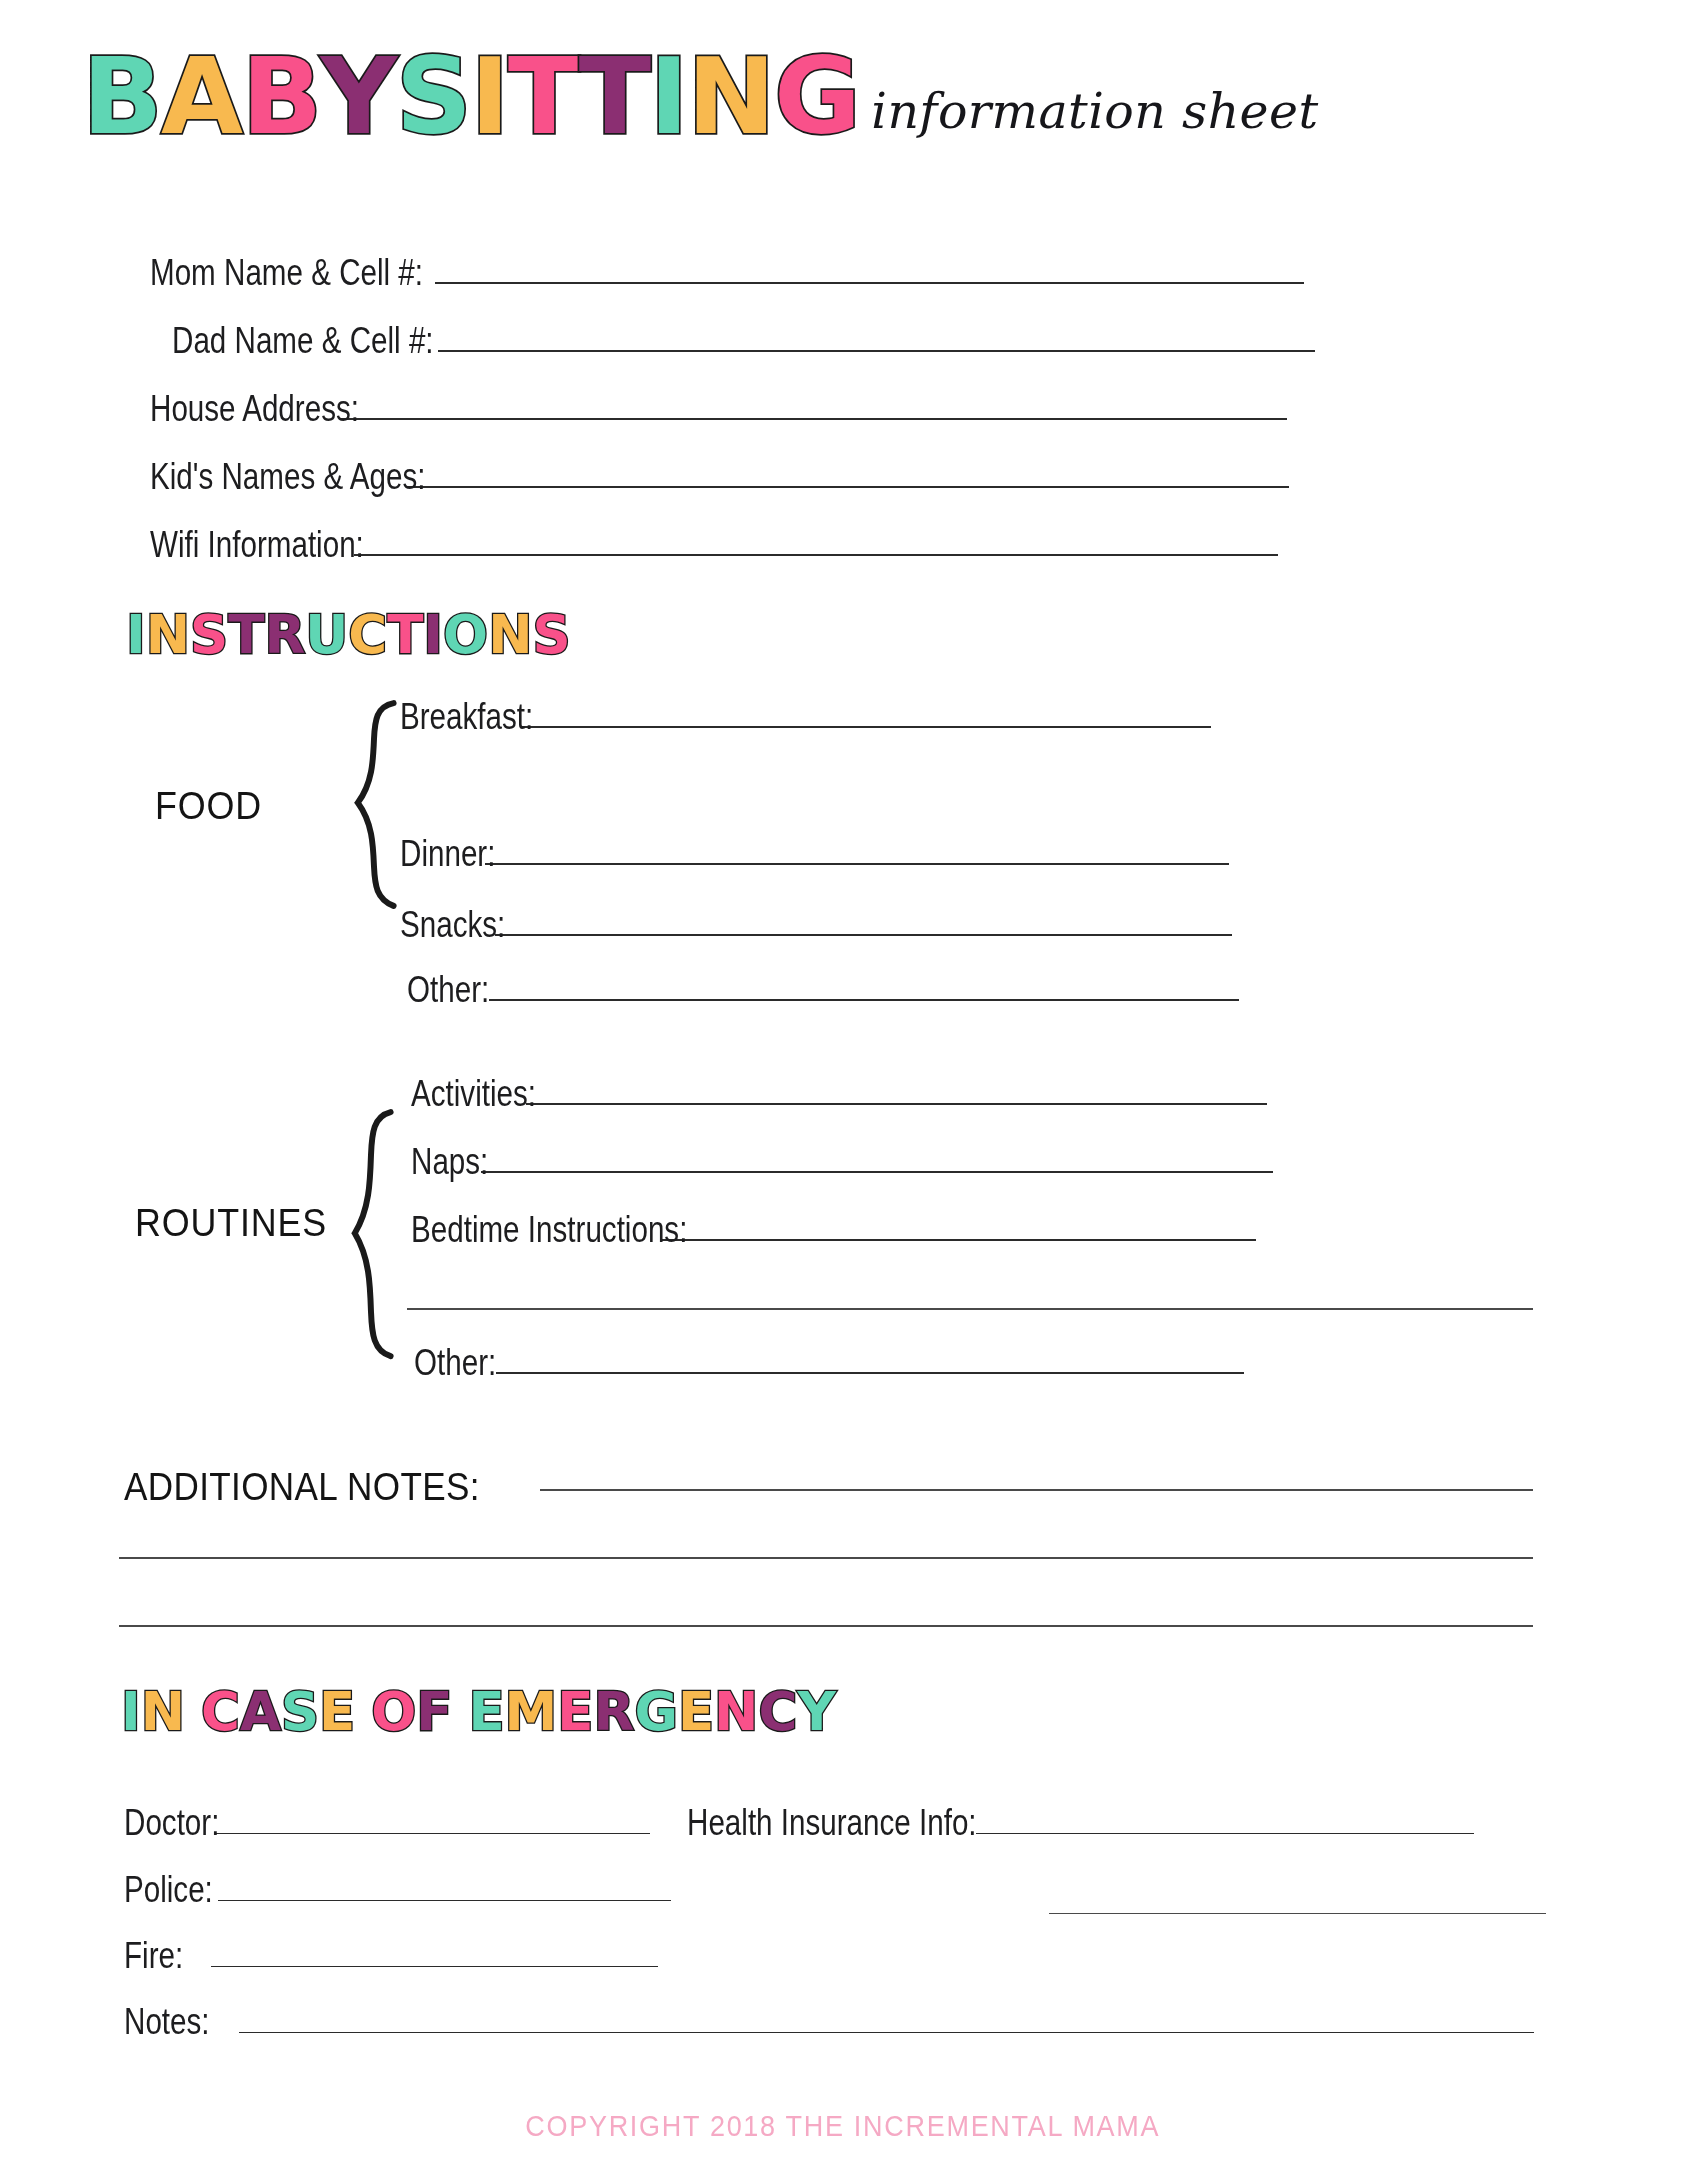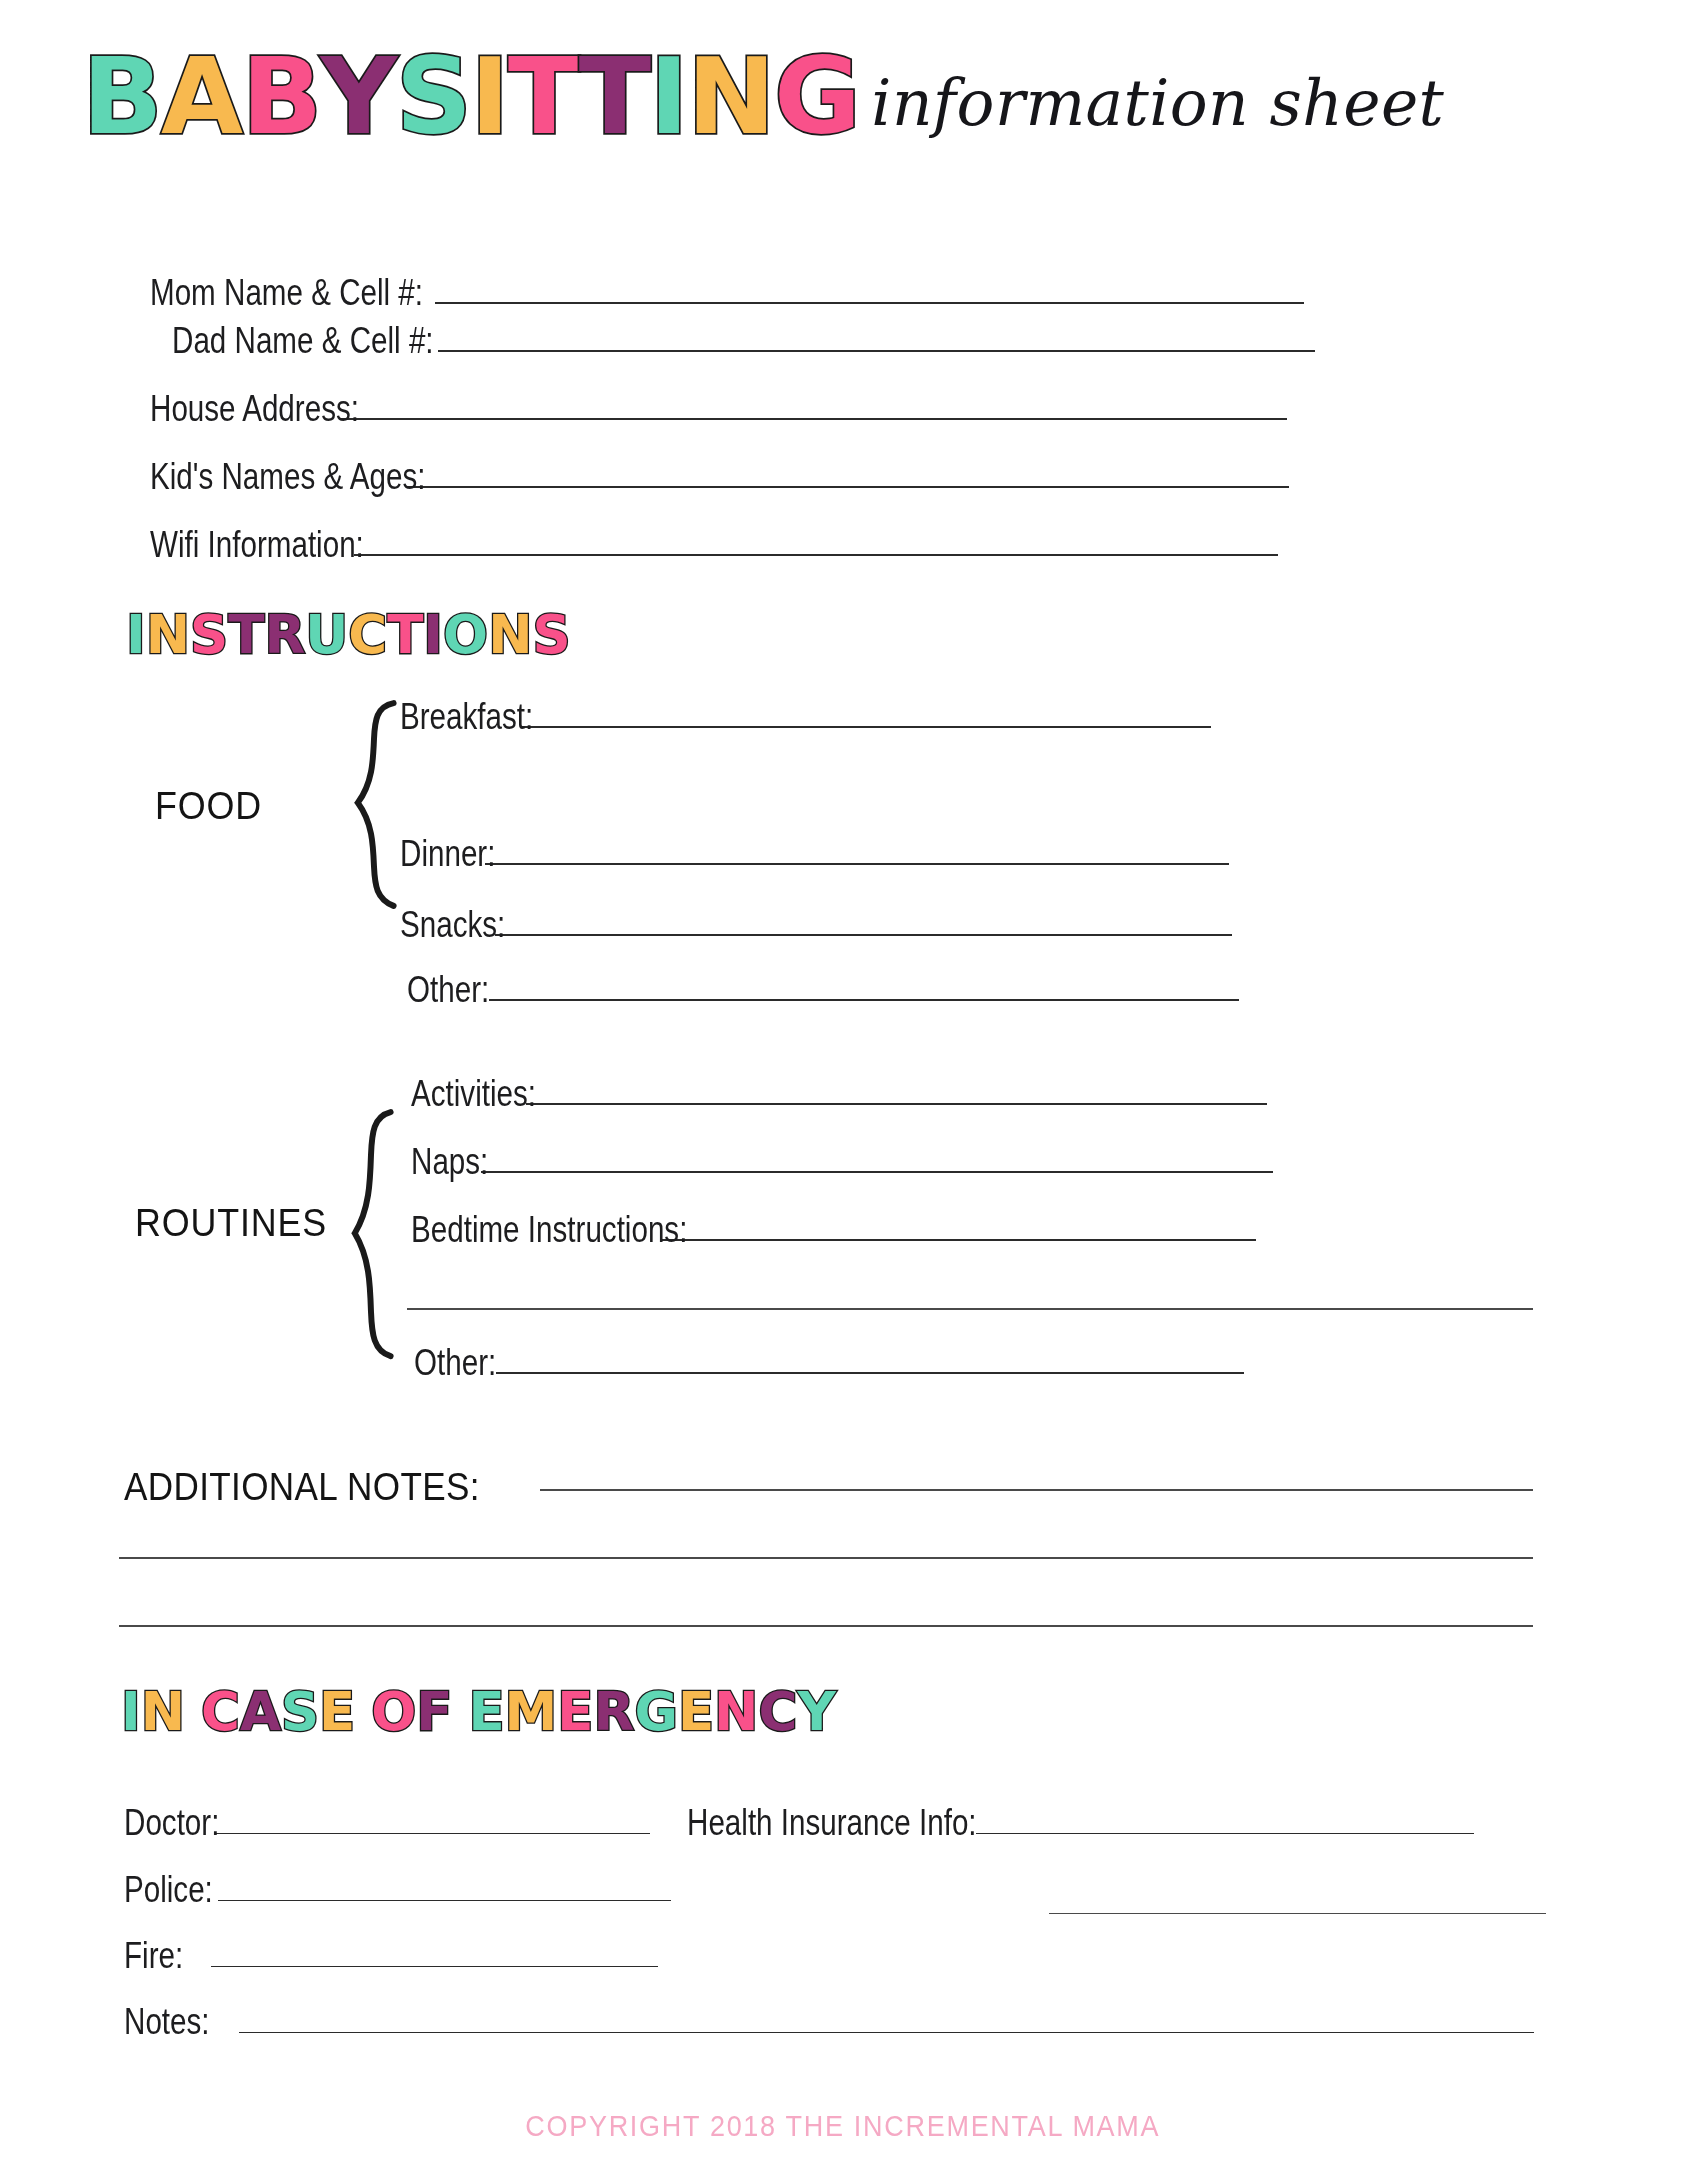--- a/index.html
+++ b/index.html
@@ -48,21 +48,21 @@
     align-items: flex-end;
   }
   #title-bubble {
     font-size: 106px;
     letter-spacing: -1.7px;
   }
   #title-bubble .ltr { -webkit-text-stroke: 3.4px #1a1a1a; }
   #title-script {
     font-family: "DejaVu Serif", serif;
     font-style: italic;
-    font-size: 63px;
+    font-size: 49px;
     color: #16161a;
     margin-left: 12px;
     margin-bottom: 10.2px;
     letter-spacing: 0.4px;
     white-space: nowrap;
   }
 
   
   .thin {
     font-family: "Liberation Sans", sans-serif;
@@ -162,21 +162,21 @@
 </head>
 <body>
 
 <div class="page">
 
   <div id="title-row">
     <span class="bubble" id="title-bubble"><span class="ltr" style="color: rgb(95, 214, 180);">B</span><span class="ltr" style="color: rgb(248, 185, 79);">A</span><span class="ltr" style="color: rgb(249, 81, 138);">B</span><span class="ltr" style="color: rgb(139, 47, 114);">Y</span><span class="ltr" style="color: rgb(95, 214, 180);">S</span><span class="ltr" style="color: rgb(248, 185, 79);">I</span><span class="ltr" style="color: rgb(249, 81, 138);">T</span><span class="ltr" style="color: rgb(139, 47, 114);">T</span><span class="ltr" style="color: rgb(95, 214, 180);">I</span><span class="ltr" style="color: rgb(248, 185, 79);">N</span><span class="ltr" style="color: rgb(249, 81, 138);">G</span></span>
     <span id="title-script">information sheet</span>
   </div>
 
-  <div class="field-row" style="left:150px; top:254px;margin-top:20px;">
+  <div class="field-row" style="left:150px; top:254px;">
     <span class="thin field-label">Mom Name &amp; Cell #:</span>
     <span class="rule" style="width:869px; margin-left:-56px;"></span>
   </div>
   <div class="field-row" style="left:150px; top:322px;margin-left:22px;">
     <span class="thin field-label">Dad Name &amp; Cell #:</span>
     <span class="rule" style="width:877px; margin-left:-61px;"></span>
   </div>
   <div class="field-row" style="left:150px; top:390px;">
     <span class="thin field-label">House Address:</span>
     <span class="rule" style="width:947px; margin-left:-71px;"></span>

